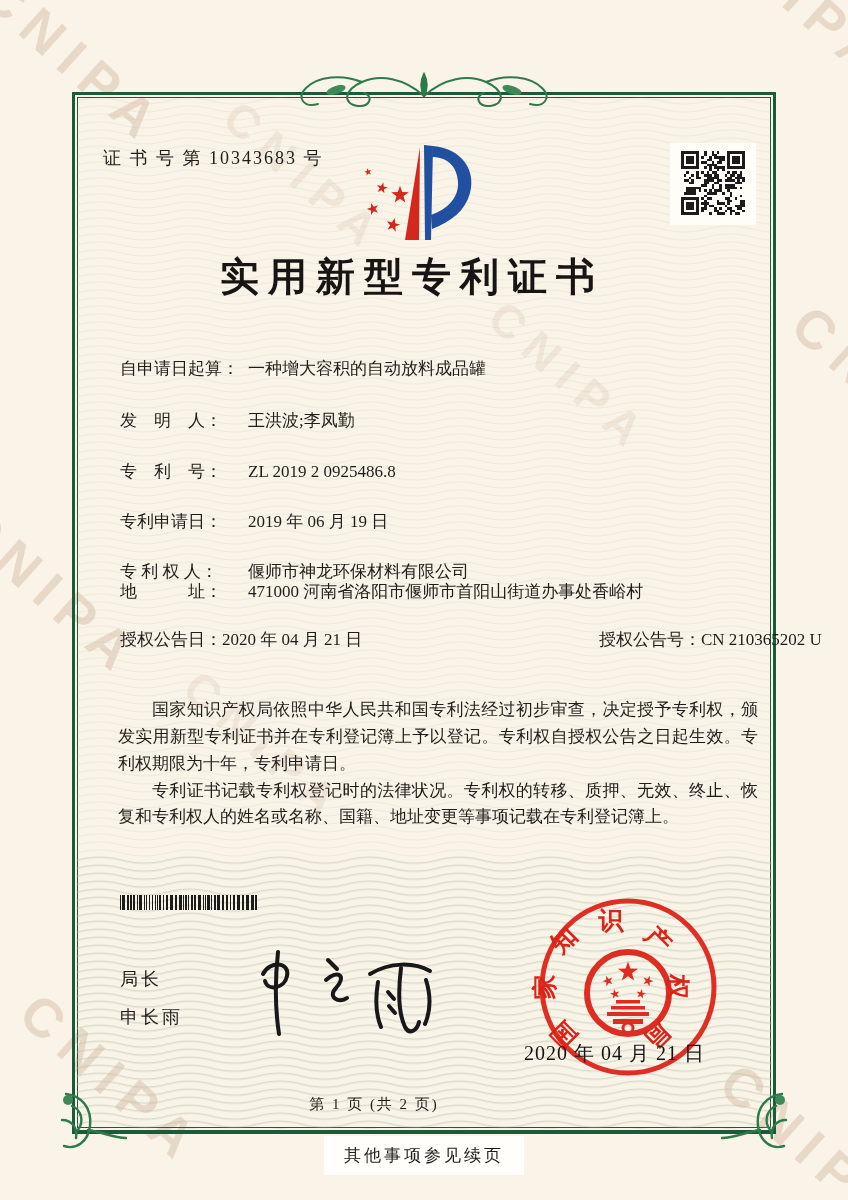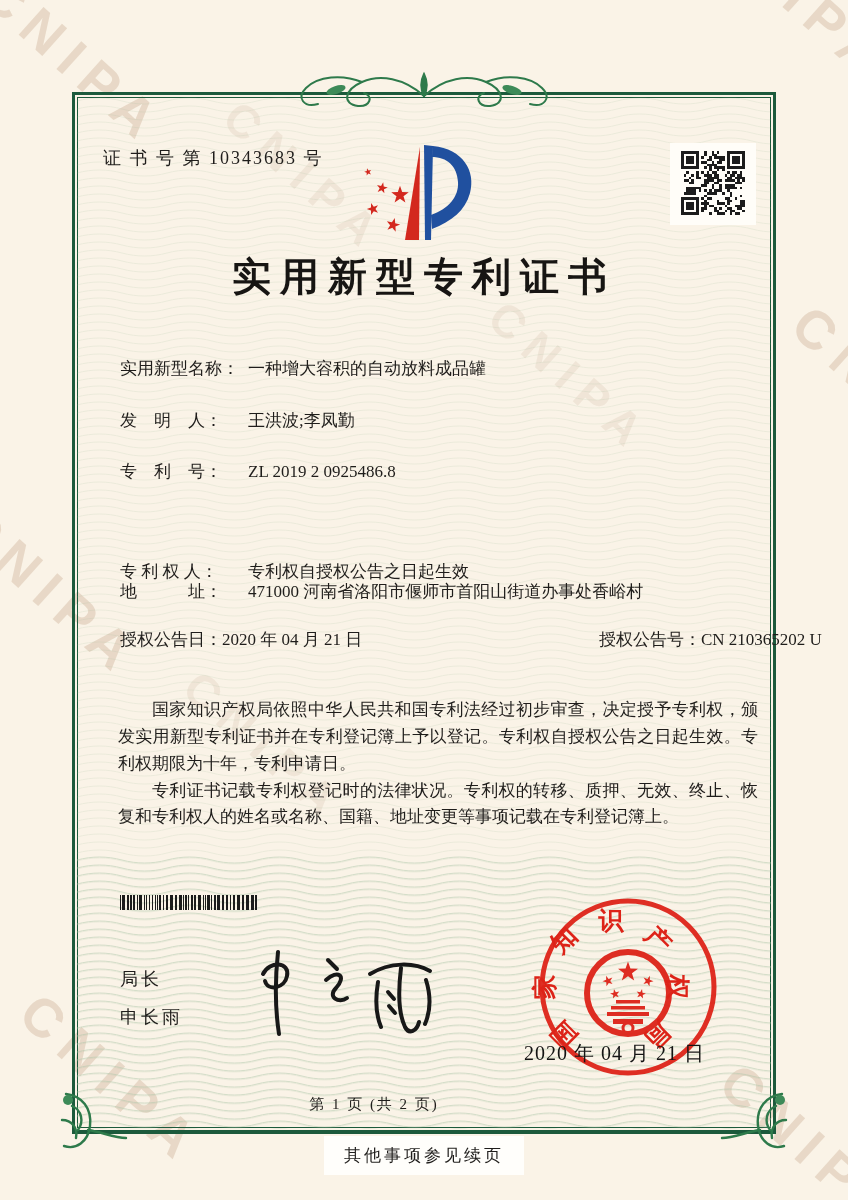--- a/index.html
+++ b/index.html
@@ -11,21 +11,21 @@
       transform:rotate(42deg);white-space:nowrap;user-select:none;}
   .wmi{font-size:46px;color:rgba(206,182,158,.22);}
   .frame{position:absolute;left:72px;top:92px;width:704px;height:1042px;
          border:3px solid #1c5a3c;border-bottom-width:4px;box-sizing:border-box;}
   .frame-inner{position:absolute;inset:2px;border:1px solid #1c5a3c;}
   .waves{position:absolute;pointer-events:none;}
   .certno{position:absolute;left:103px;top:146px;font-size:18px;letter-spacing:2px;}
   .logo{position:absolute;left:360px;top:137px;}
   .qrbox{position:absolute;left:670px;top:143px;width:86px;height:82px;background:#fffdf8;}
   .qrbox svg{position:absolute;left:11px;top:8px;}
-  .title{position:absolute;left:72px;top:250px;width:704px;text-align:center;
+  .title{position:absolute;left:60px;top:250px;width:704px;text-align:center;
          font-size:39px;font-weight:600;letter-spacing:9px;color:#171513;}
   .row{position:absolute;left:120px;width:640px;font-size:17px;white-space:nowrap;}
   .row .lab{display:inline-block;min-width:128px;}
   .grant2{position:absolute;left:455px;top:0;margin-left:24px;}
   .paras{position:absolute;left:118px;top:697px;width:640px;font-size:17px;
          line-height:1.58;text-align:justify;}
   .paras p{margin:0;text-indent:2em;}
   .barcode{position:absolute;left:120px;top:895px;width:218px;height:15px;
            font-size:0;white-space:nowrap;}
   .barcode span{display:inline-block;height:15px;background:#1c1c1c;vertical-align:top;}
@@ -332,30 +332,33 @@
           <rect x="19" y="24" width="1" height="1"></rect>
           <rect x="21" y="24" width="1" height="1"></rect>
           <rect x="22" y="24" width="1" height="1"></rect>
         </g>
     </svg>
   </div>
 
   <div class="title">实用新型专利证书</div>
 
   <div class="row" style="top:357px;">
-    <span class="lab">实用新型名称：</span><span>一种增大容积的自动放料成品罐</span>
+    <span class="lab">自申请日起算：</span><span>一种增大容积的自动放料成品罐</span>
   </div>
   <div class="row" style="top:409px;">
     <span class="lab">发　明　人：</span><span>王洪波;李凤勤</span>
   </div>
   <div class="row" style="top:460px;">
     <span class="lab">专　利　号：</span><span>ZL 2019 2 0925486.8</span>
   </div>
+  <div class="row" style="top:510px;">
+    <span class="lab">专利申请日：</span><span>2019 年 06 月 19 日</span>
+  </div>
   <div class="row" style="top:560px;">
-    <span class="lab">专 利 权 人：</span><span>专利权自授权公告之日起生效</span>
+    <span class="lab">专 利 权 人：</span><span>偃师市神龙环保材料有限公司</span>
   </div>
   <div class="row" style="top:580px;">
     <span class="lab">地　　　址：</span><span>471000 河南省洛阳市偃师市首阳山街道办事处香峪村</span>
   </div>
   <div class="row" style="top:628px;">
     <span>授权公告日：</span><span>2020 年 04 月 21 日</span>
     <span class="grant2">
       <span>授权公告号：</span><span>CN 210365202 U</span>
     </span>
   </div>

